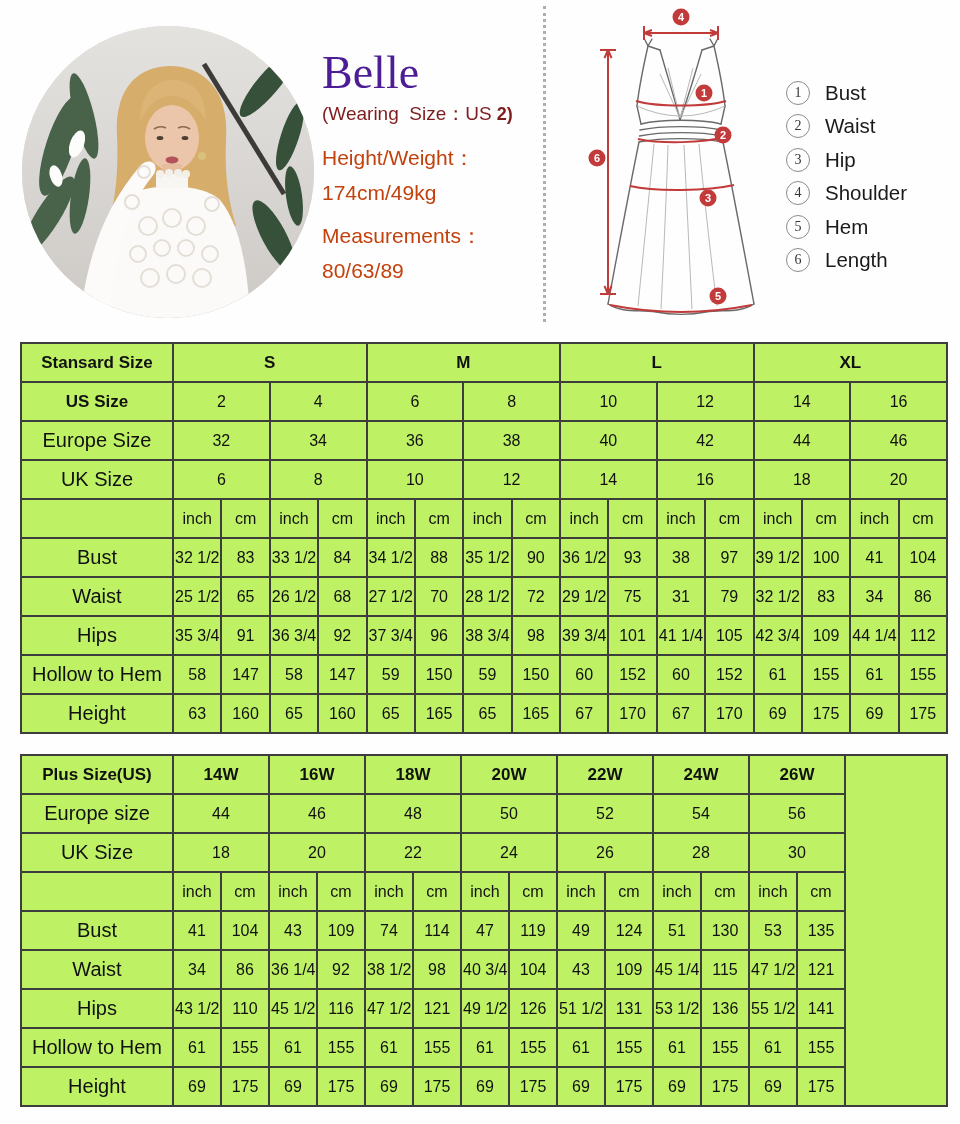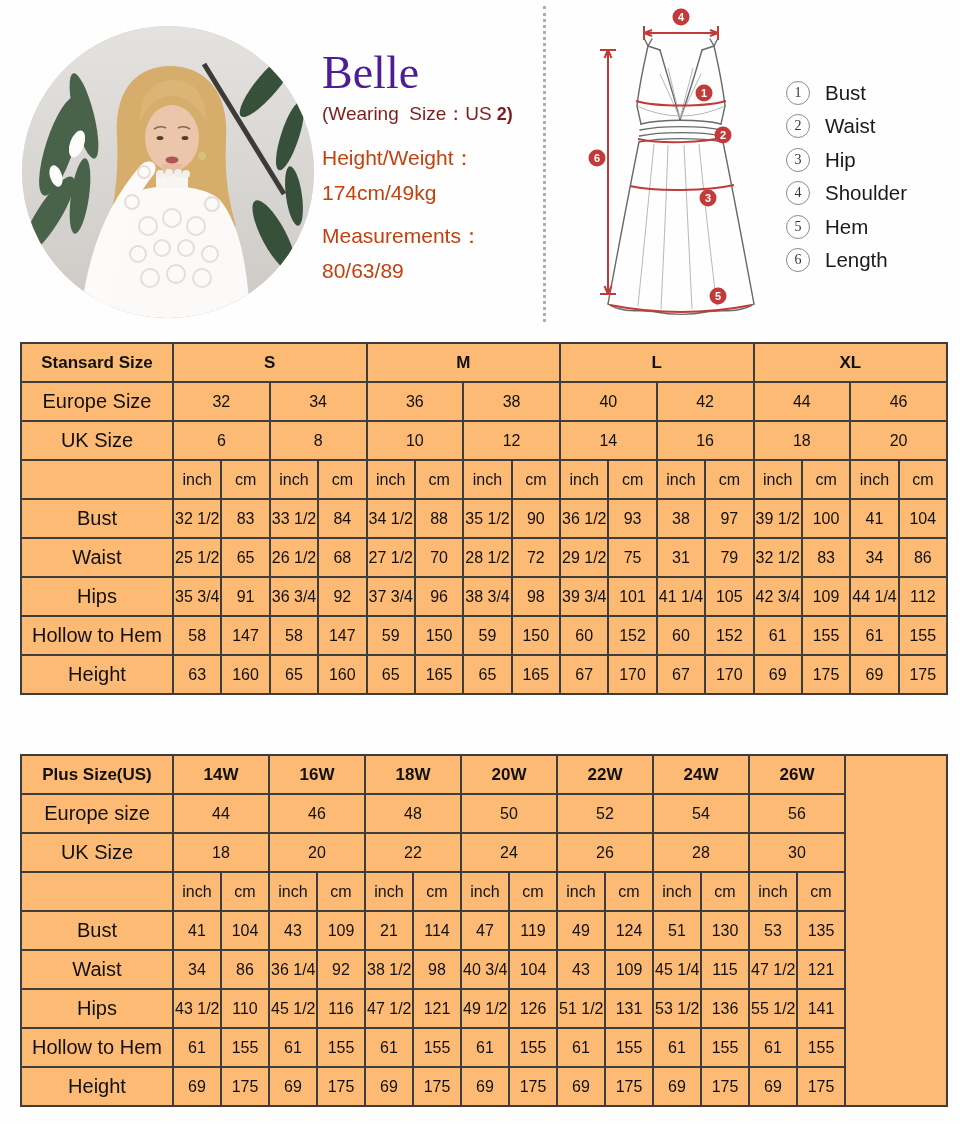--- a/index.html
+++ b/index.html
@@ -21,21 +21,21 @@
   .diagram{position:absolute;left:556px;top:6px;width:228px;height:318px;}
   .legend{position:absolute;left:786px;top:76px;}
   .leg-item{display:flex;align-items:center;height:33.5px;}
   .circ{display:inline-block;width:22px;height:22px;border:1.5px solid #8b8b8b;border-radius:50%;
         text-align:center;line-height:21px;font-family:"Liberation Serif",serif;
         font-size:14px;color:#333;flex:0 0 auto;}
   .leg-label{margin-left:15px;font-size:20.5px;color:#1a1a1a;}
 
   
   table.size-table{position:absolute;left:20px;border-collapse:collapse;table-layout:fixed;
-        width:928px;background:#fdba74;font-size:16px;color:#111;}
+        width:928px;background:#bef264;font-size:16px;color:#111;}
   #standard-table{top:342px;}
   #plus-table{top:754px;}
   .size-table td,.size-table th{border:2px solid #3d3d3d;height:37px;padding:0 1px;
         text-align:center;vertical-align:middle;font-weight:400;white-space:nowrap;
         overflow:hidden;}
   .size-table .lbl{font-size:20px;}
   .size-table .bold{font-weight:700;font-size:17px;}
   .size-table .unit{font-size:16px;margin-left:32px;}
   svg text{font-family:"Liberation Sans",sans-serif;}
 </style>
@@ -231,20 +231,31 @@
       </colgroup>
     <tbody id="standard-tbody">
         <tr>
           <th class="lbl bold">Stansard Size</th>
           <td colspan="4" class="bold">S</td>
           <td colspan="4" class="bold">M</td>
           <td colspan="4" class="bold">L</td>
           <td colspan="4" class="bold">XL</td>
         </tr>
         <tr>
+          <th class="lbl bold">US Size</th>
+          <td colspan="2">2</td>
+          <td colspan="2">4</td>
+          <td colspan="2">6</td>
+          <td colspan="2">8</td>
+          <td colspan="2">10</td>
+          <td colspan="2">12</td>
+          <td colspan="2">14</td>
+          <td colspan="2">16</td>
+        </tr>
+        <tr>
           <th class="lbl">Europe Size</th>
           <td colspan="2">32</td>
           <td colspan="2">34</td>
           <td colspan="2">36</td>
           <td colspan="2">38</td>
           <td colspan="2">40</td>
           <td colspan="2">42</td>
           <td colspan="2">44</td>
           <td colspan="2">46</td>
         </tr>
@@ -430,21 +441,21 @@
           <td class="unit">cm</td>
           <td class="unit">inch</td>
           <td class="unit">cm</td>
         </tr>
         <tr>
           <th class="lbl">Bust</th>
           <td>41</td>
           <td>104</td>
           <td>43</td>
           <td>109</td>
-          <td>21</td>
+          <td>74</td>
           <td>114</td>
           <td>47</td>
           <td>119</td>
           <td>49</td>
           <td>124</td>
           <td>51</td>
           <td>130</td>
           <td>53</td>
           <td>135</td>
         </tr>

